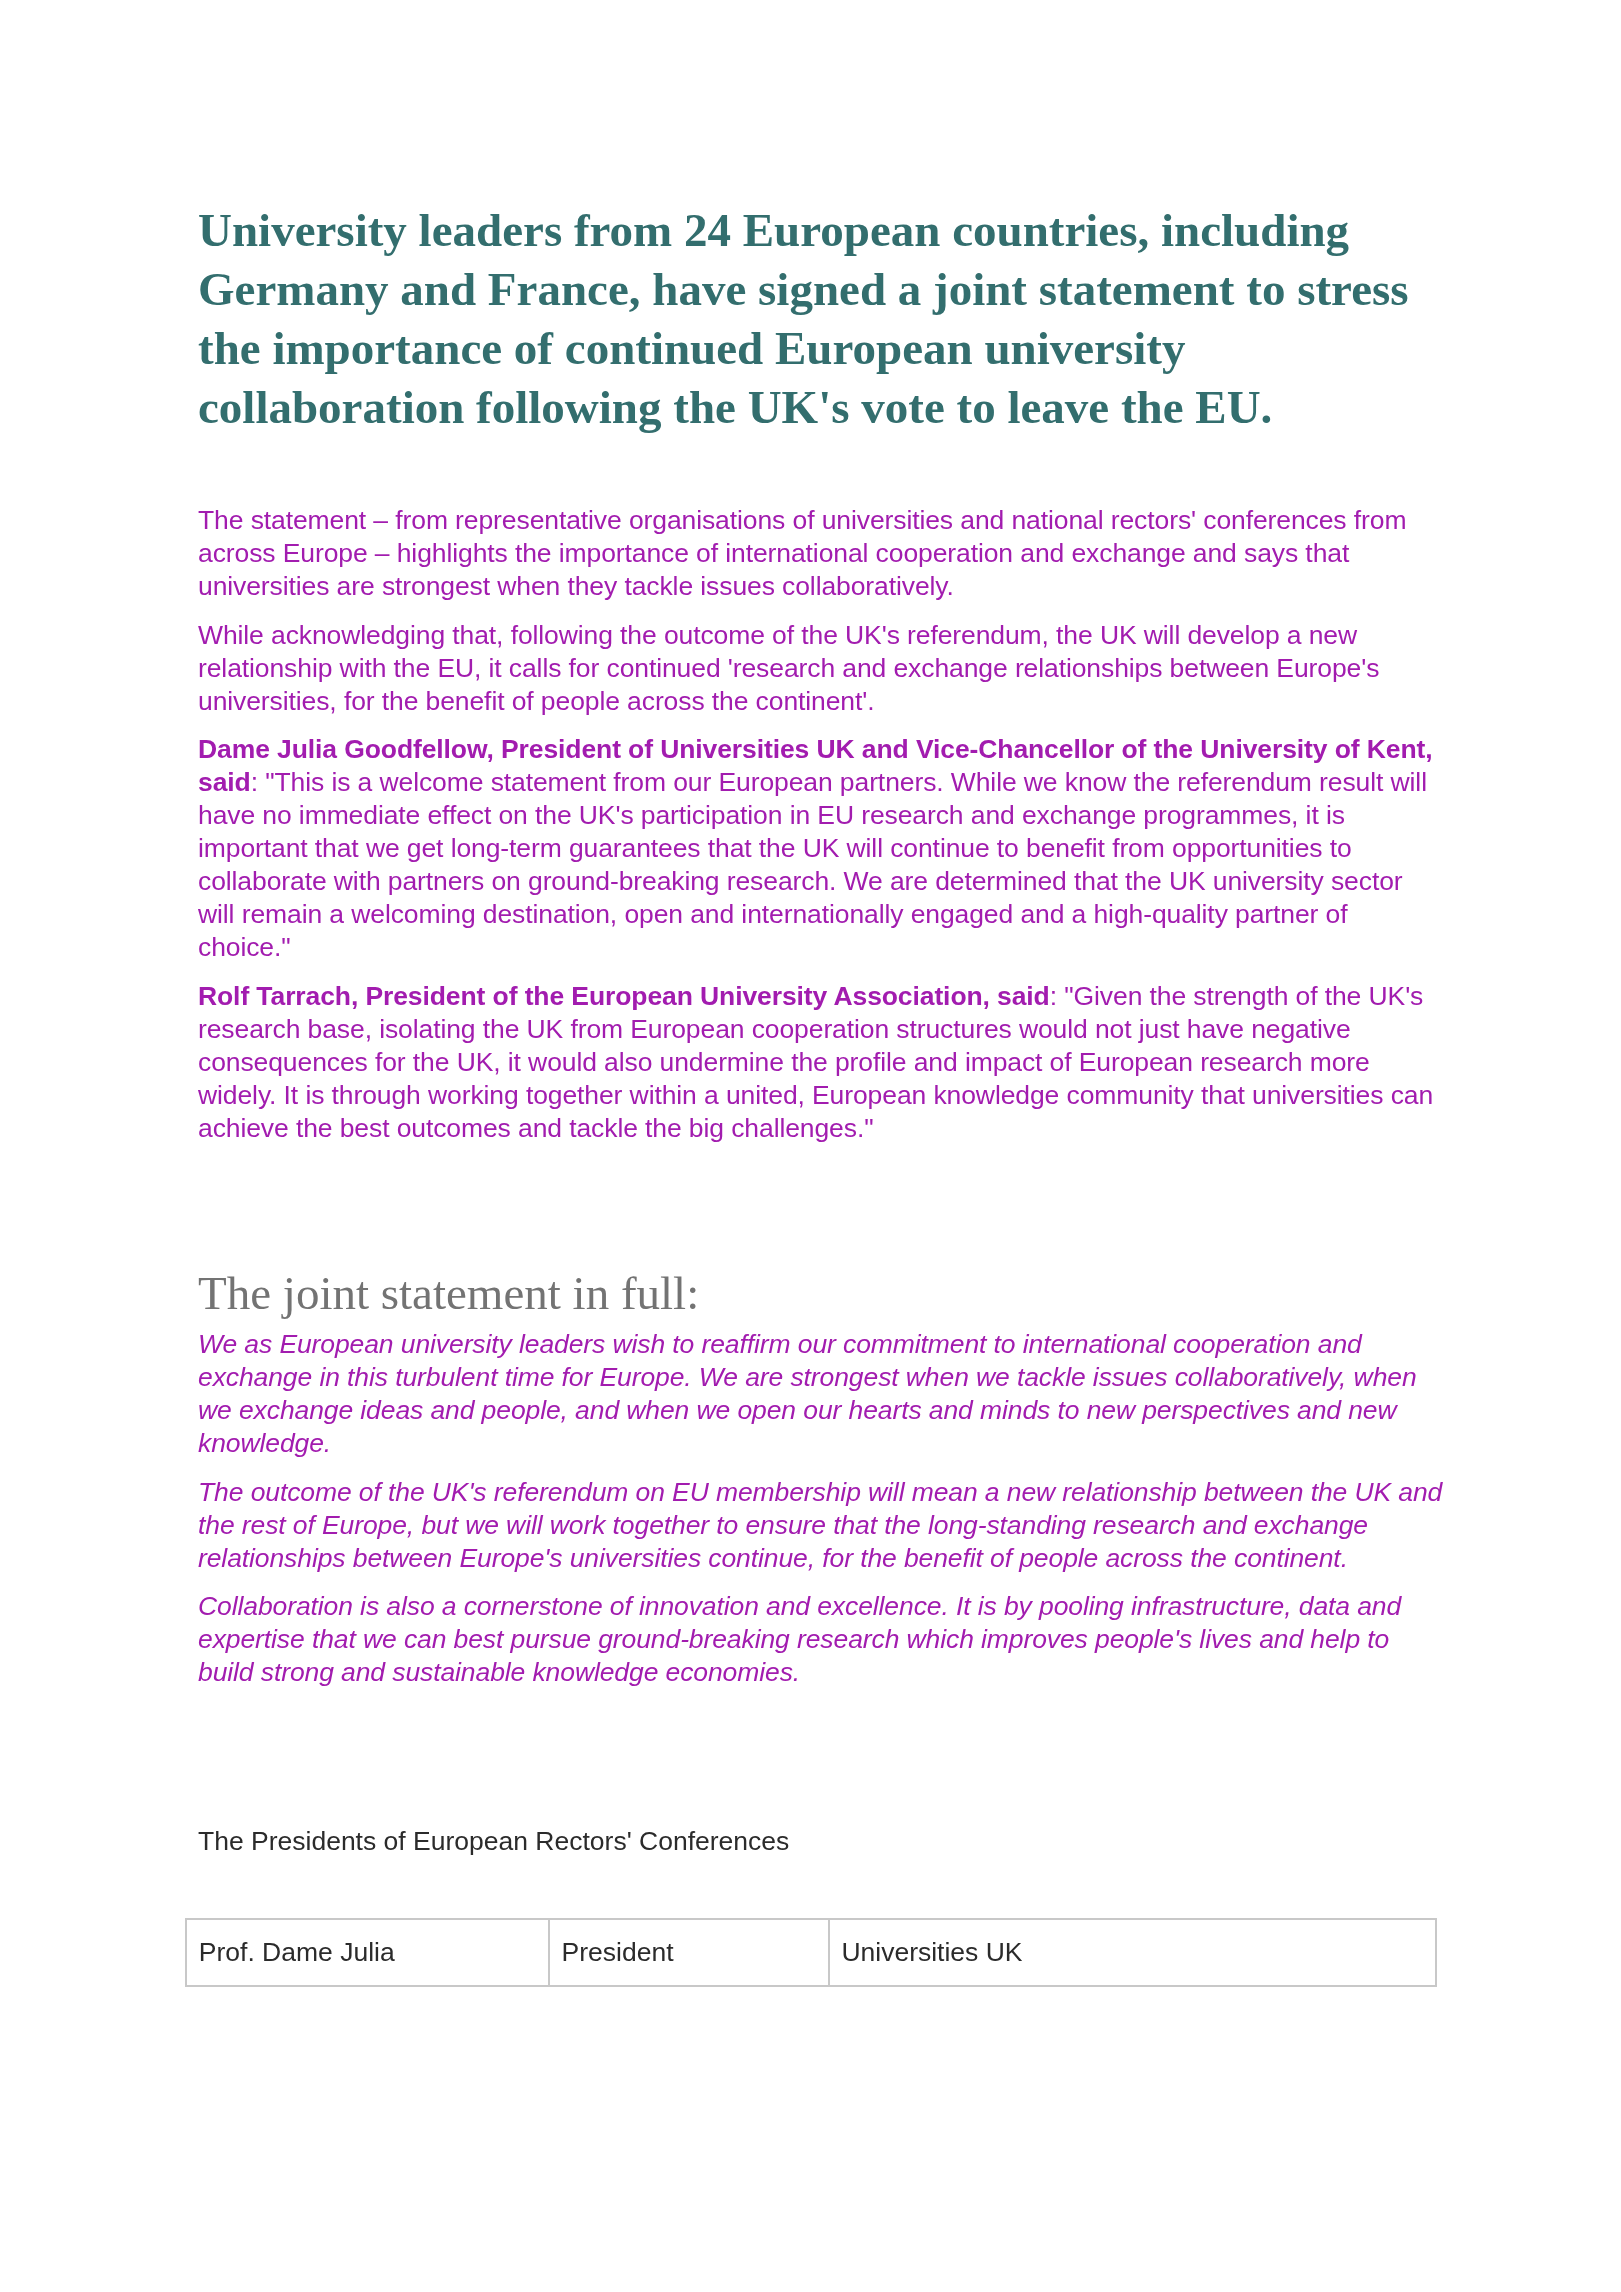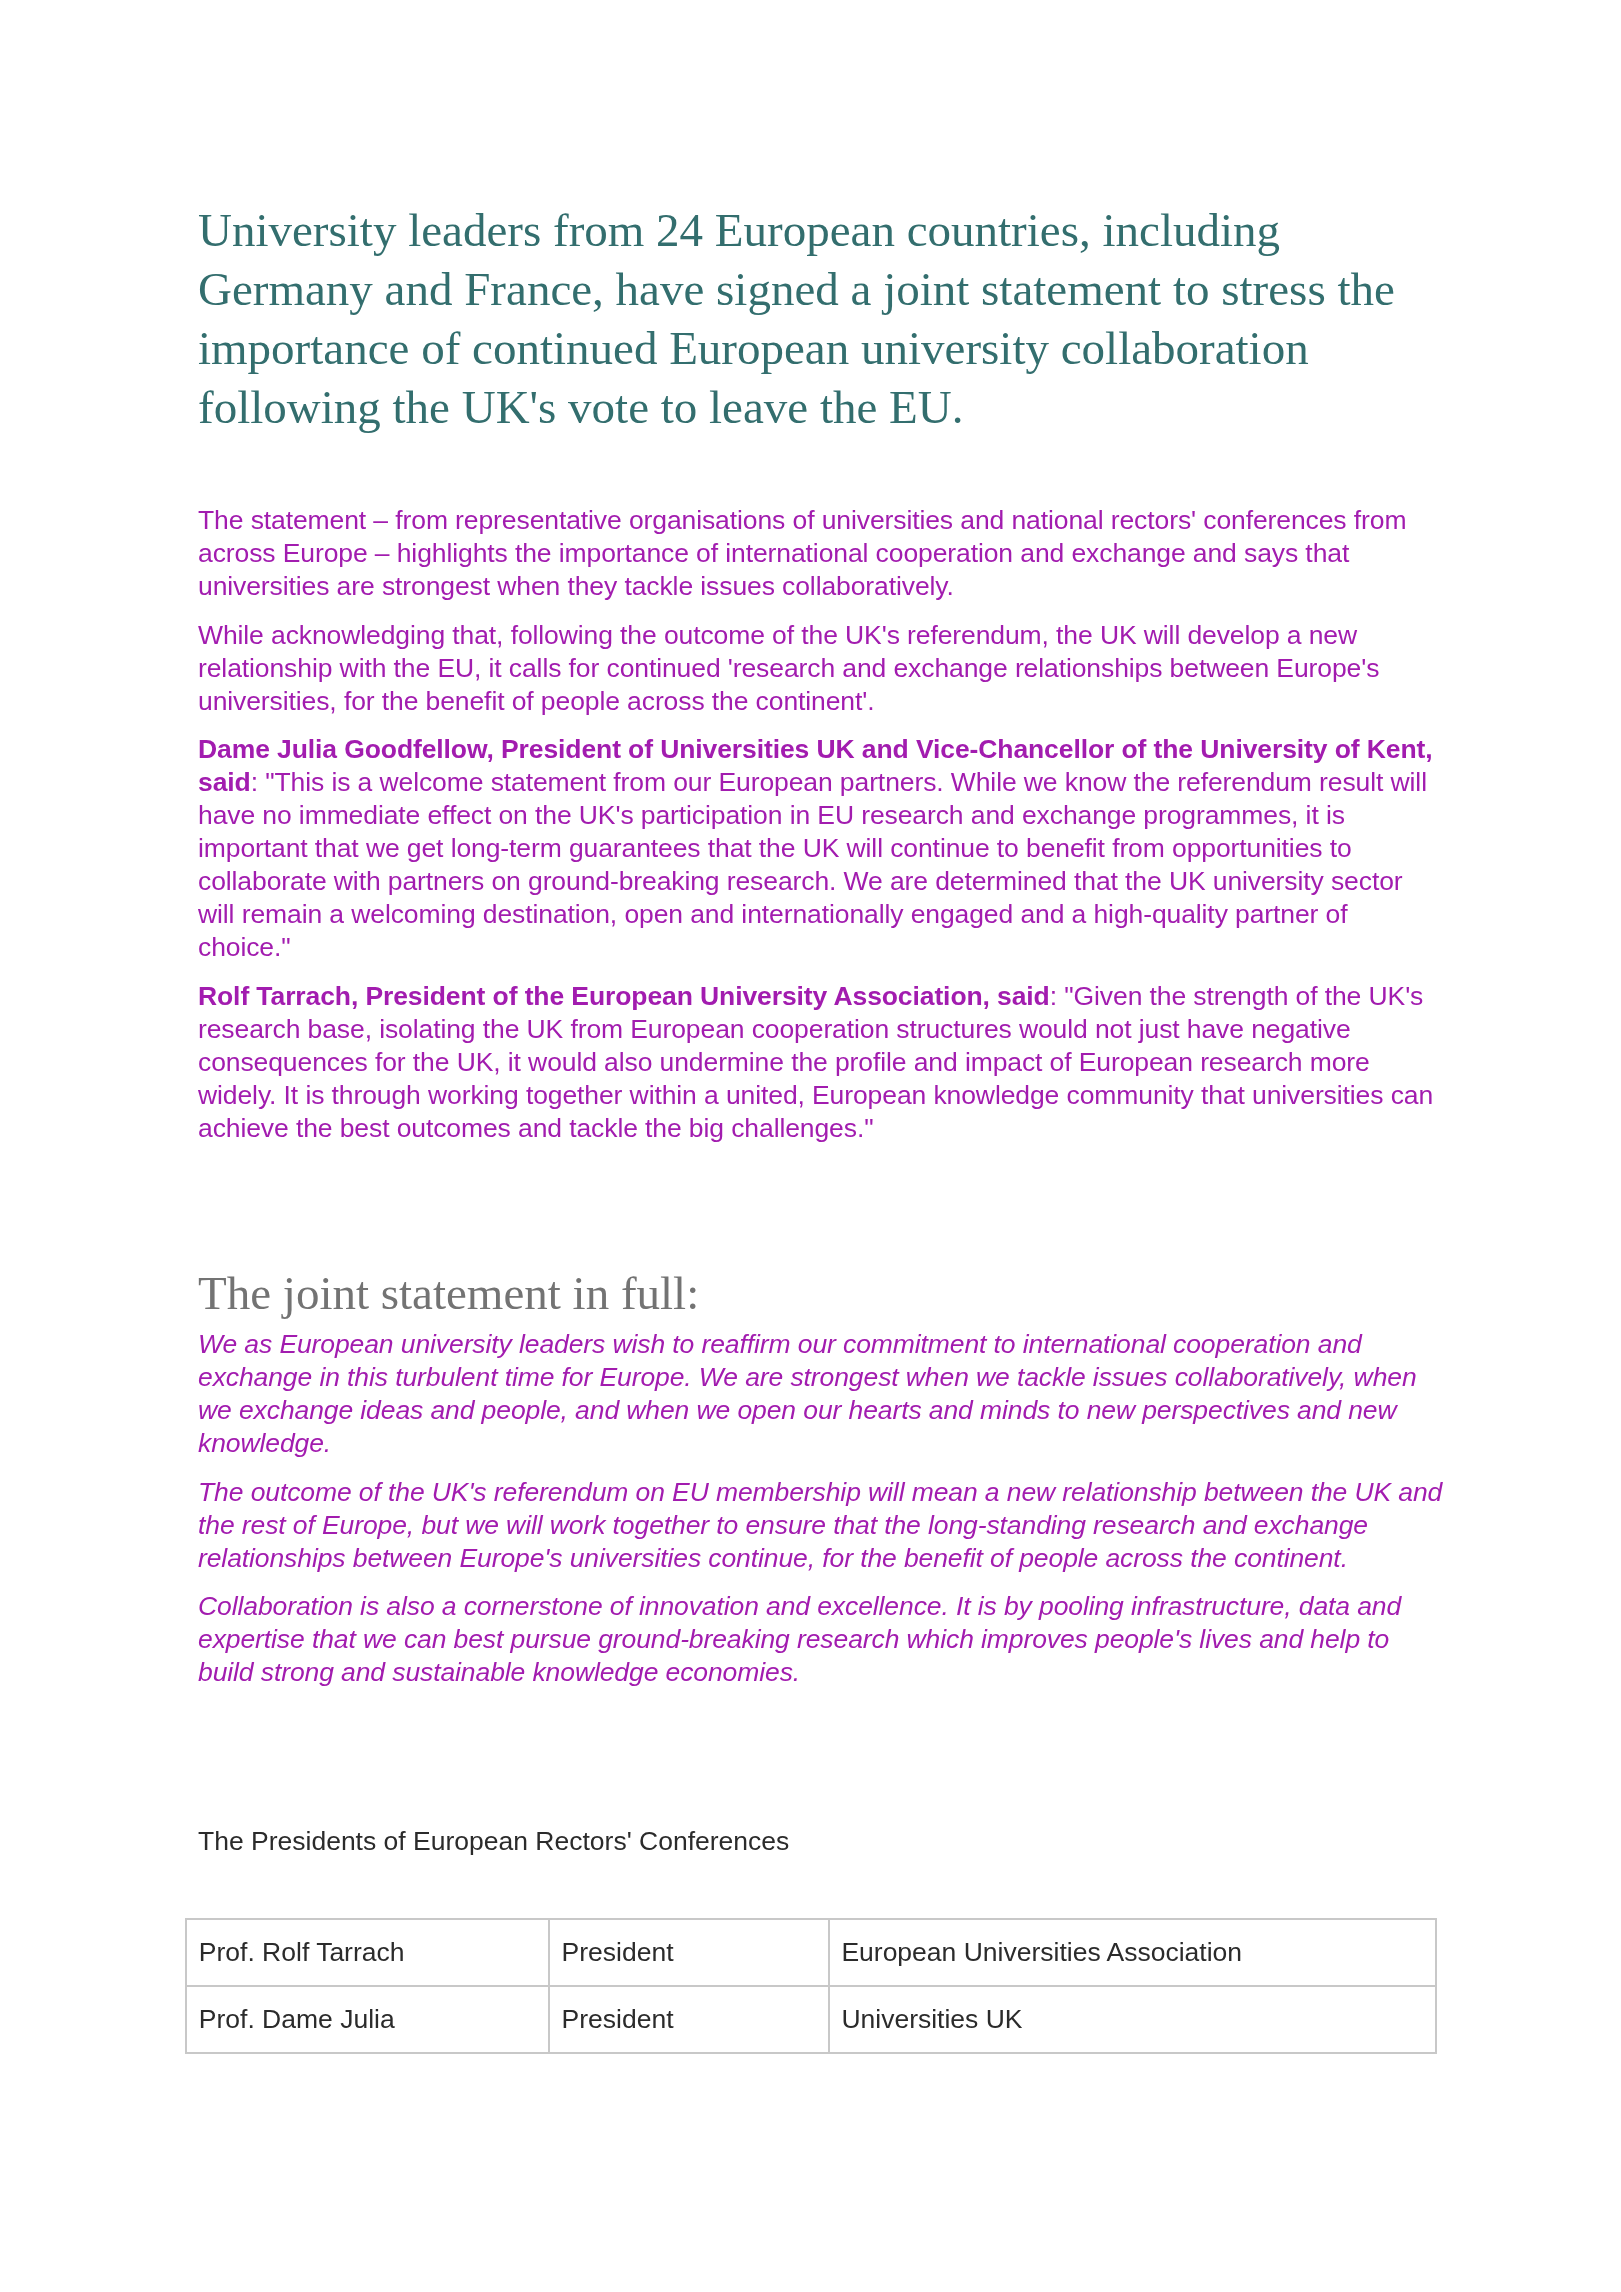--- a/index.html
+++ b/index.html
@@ -21,21 +21,21 @@
       top: 0;
       width: 1255px;
     }
     .main-heading {
       position: absolute;
       top: 201px;
       left: 0;
       width: 1235px;
       margin: 0;
       font-family: "Liberation Serif", serif;
-      font-weight: normal;
+      font-weight: bold;
       font-size: 47px;
       line-height: 59px;
       color: #336e6e;
     }
     .body-block {
       position: absolute;
       left: 0;
       width: 1245px;
     }
     .para {
@@ -117,24 +117,19 @@
     <p class="para">The outcome of the UK's referendum on EU membership will mean a new relationship between the UK and the rest of Europe, but we will work together to ensure that the long-standing research and exchange relationships between Europe's universities continue, for the benefit of people across the continent.</p>
     <p class="para">Collaboration is also a cornerstone of innovation and excellence. It is by pooling infrastructure, data and expertise that we can best pursue ground-breaking research which improves people's lives and help to build strong and sustainable knowledge economies.</p>
   </div>
 
   <h3 class="presidents-heading">The Presidents of European Rectors' Conferences</h3>
 </div>
 
 <table class="presidents-table">
   <tbody>
     <tr>
-      <td class="c1">Prof. Rolf Tarrach</td>
-      <td class="c2">President</td>
-      <td class="c3">European Universities Association</td>
-    </tr>
-    <tr>
       <td class="c1">Prof. Dame Julia</td>
       <td class="c2">President</td>
       <td class="c3">Universities UK</td>
     </tr>
   </tbody>
 </table>
 
 
 </body></html>

